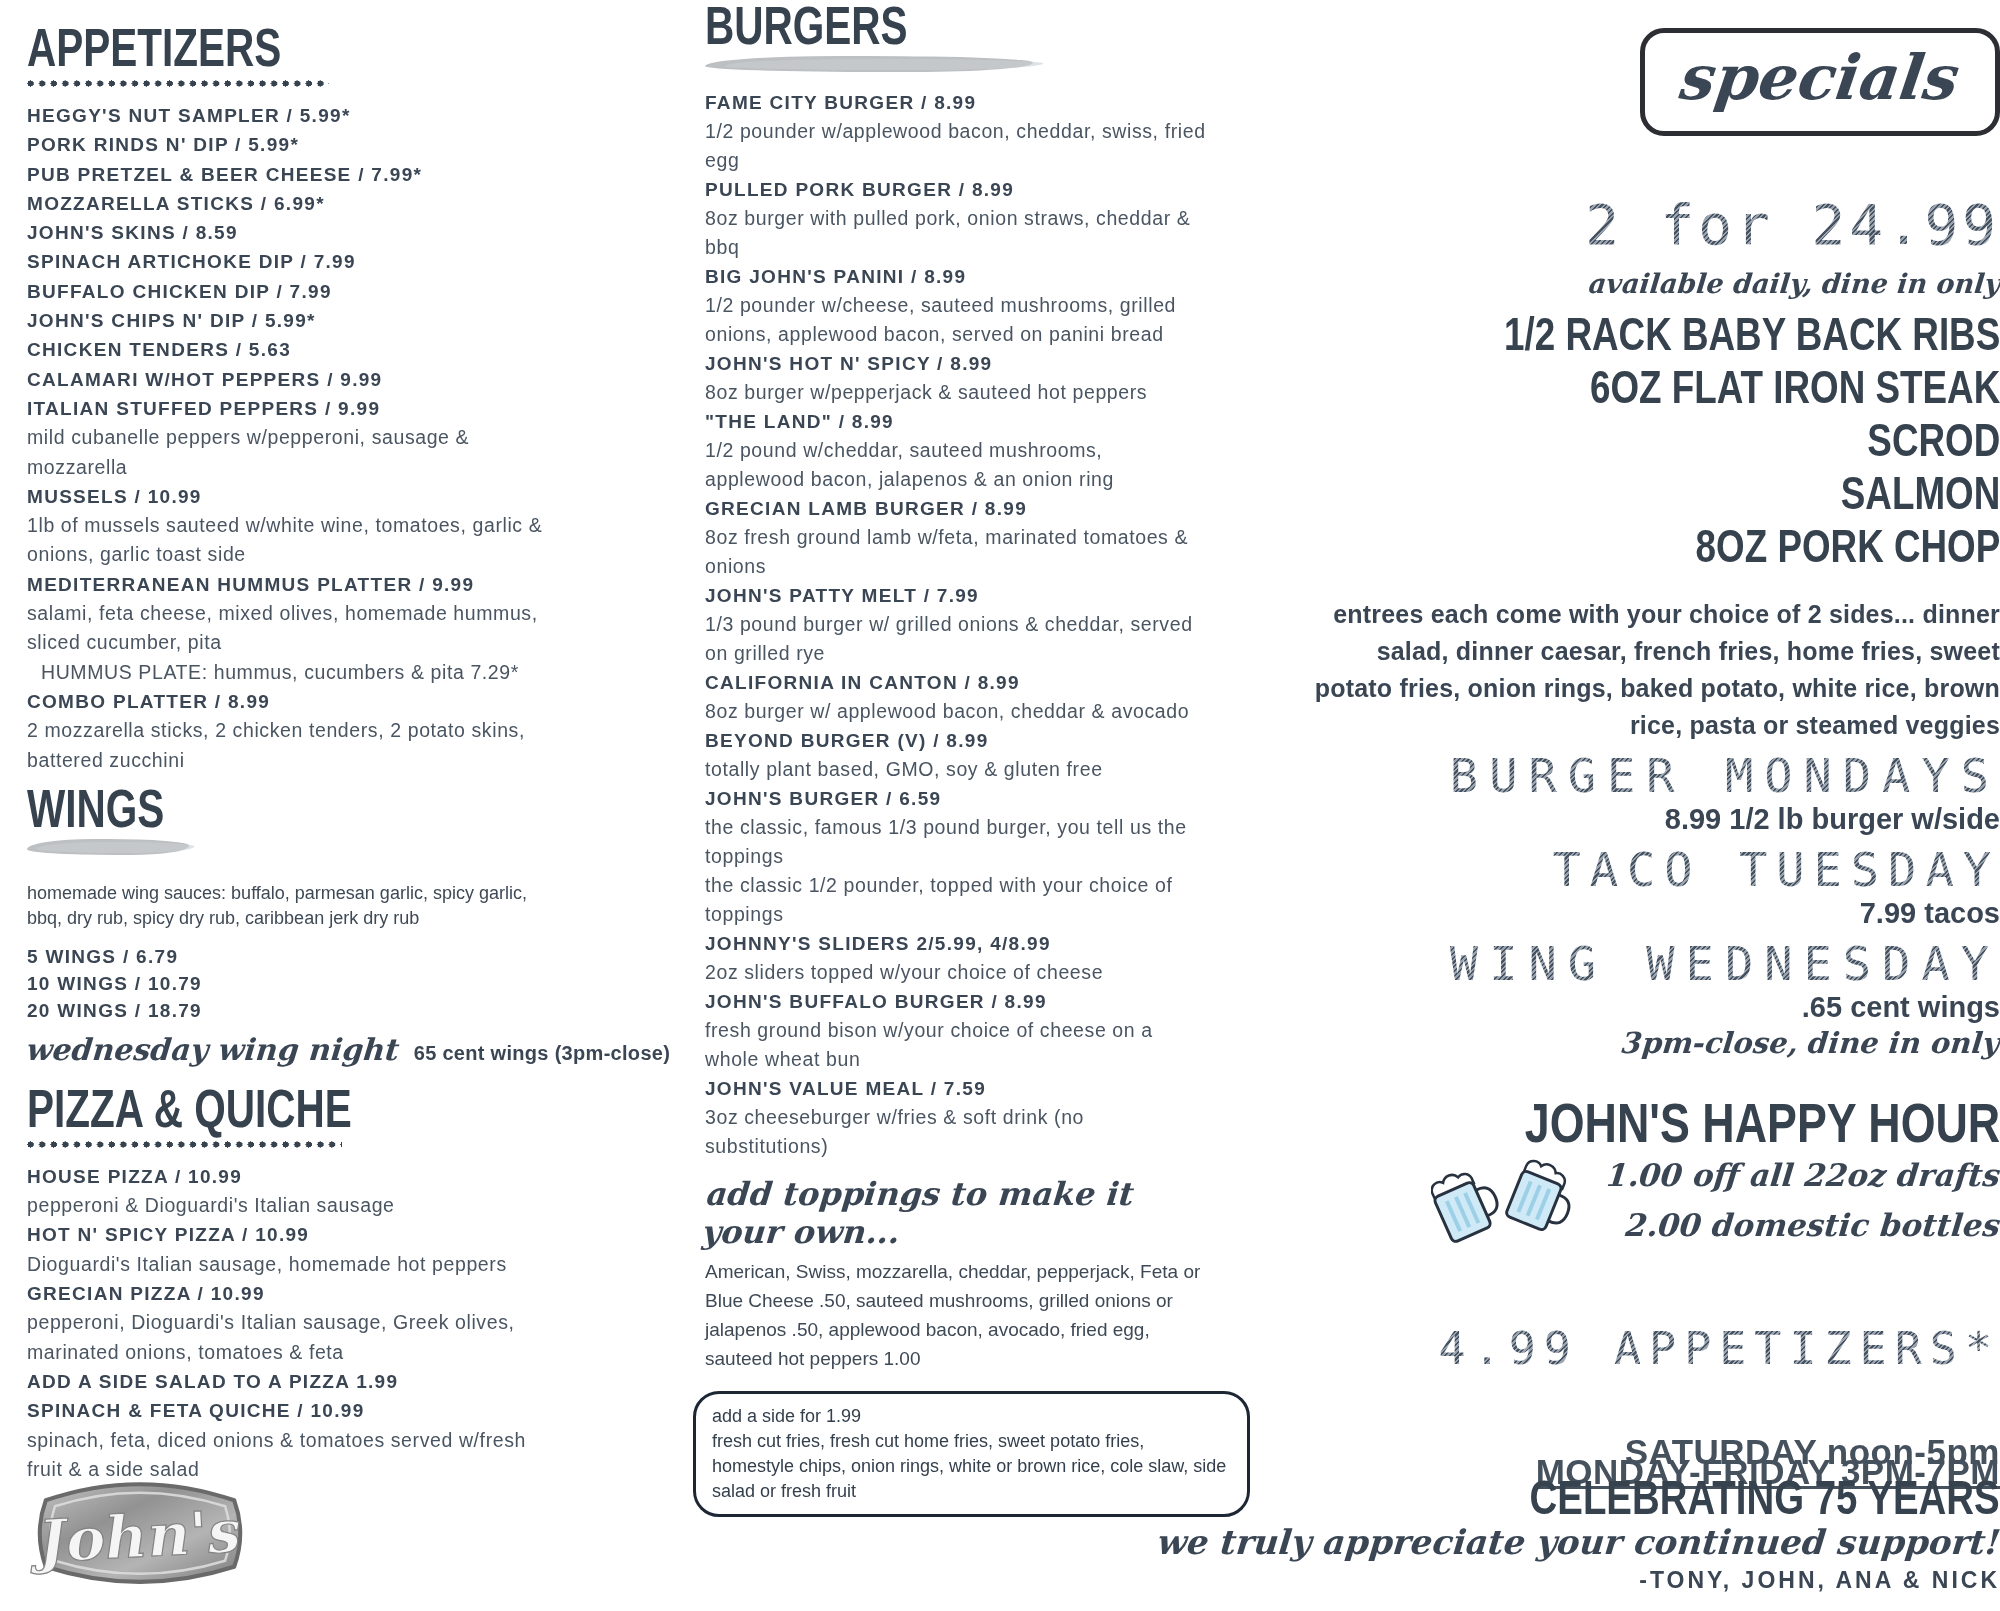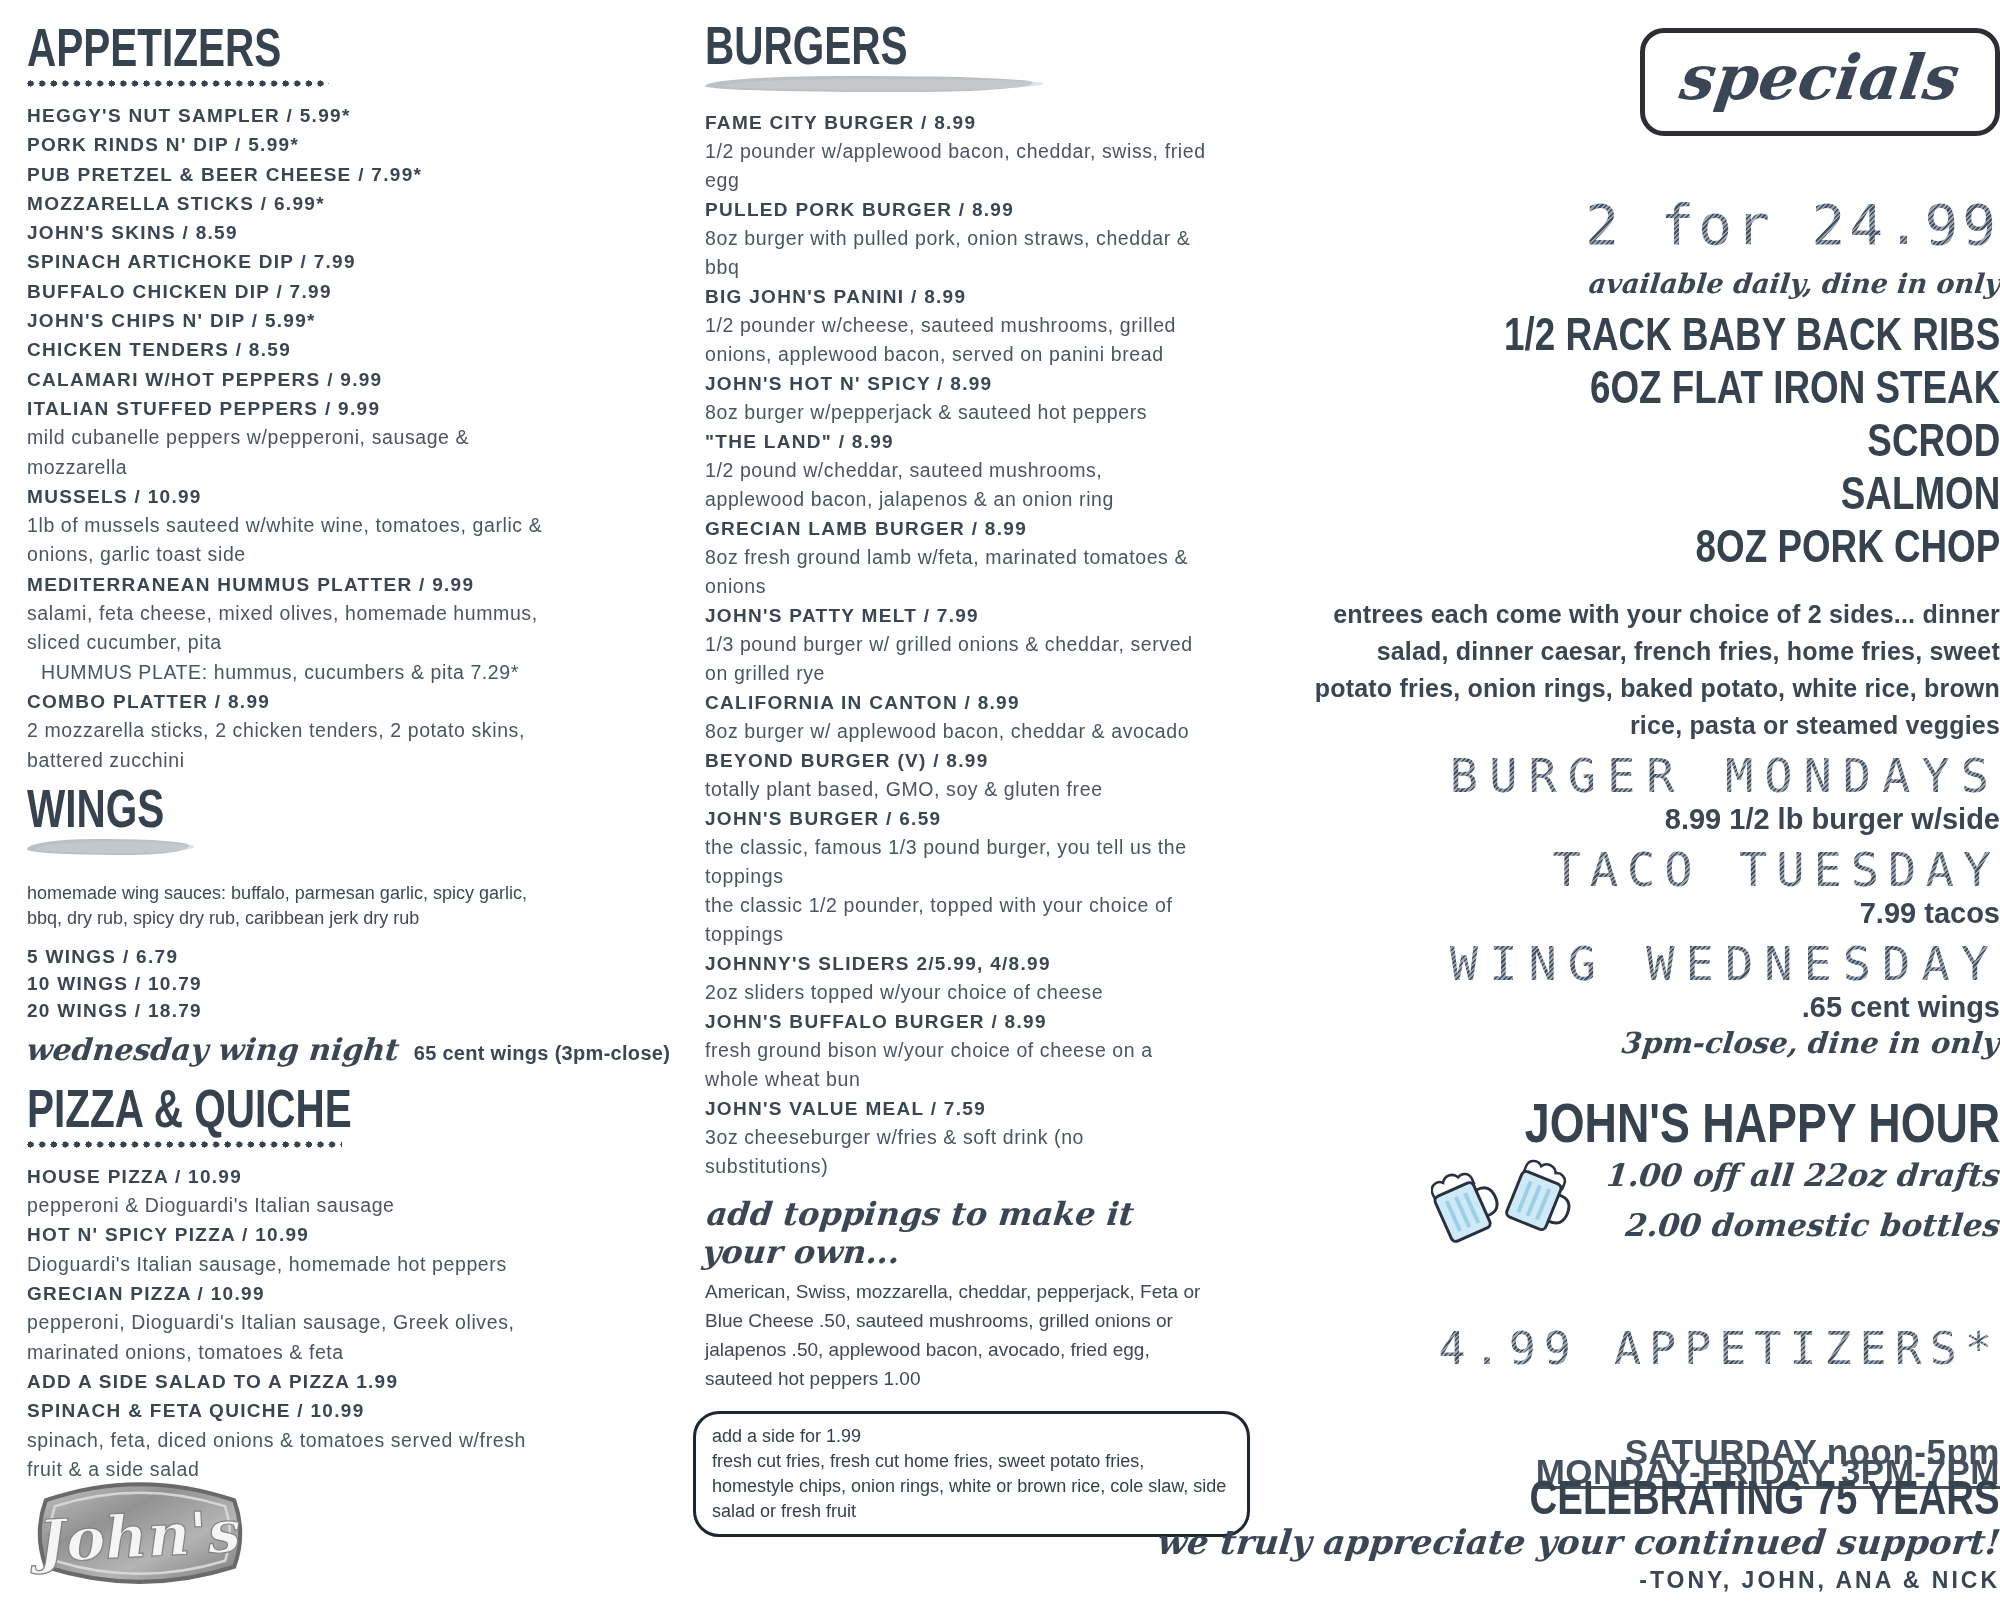--- a/index.html
+++ b/index.html
@@ -83,21 +83,21 @@
       <div class="sec-title">APPETIZERS</div>
       <div class="dots dots-app"></div>
       <div class="item">HEGGY'S NUT SAMPLER / 5.99*</div>
       <div class="item">PORK RINDS N' DIP / 5.99*</div>
       <div class="item">PUB PRETZEL &amp; BEER CHEESE / 7.99*</div>
       <div class="item">MOZZARELLA STICKS / 6.99*</div>
       <div class="item">JOHN'S SKINS / 8.59</div>
       <div class="item">SPINACH ARTICHOKE DIP / 7.99</div>
       <div class="item">BUFFALO CHICKEN DIP / 7.99</div>
       <div class="item">JOHN'S CHIPS N' DIP / 5.99*</div>
-      <div class="item">CHICKEN TENDERS / 8.59</div>
+      <div class="item">CHICKEN TENDERS / 5.63</div>
       <div class="item">CALAMARI W/HOT PEPPERS / 9.99</div>
       <div class="item">ITALIAN STUFFED PEPPERS / 9.99</div>
       <div class="desc">mild cubanelle peppers w/pepperoni, sausage &amp; mozzarella</div>
       <div class="item">MUSSELS / 10.99</div>
       <div class="desc">1lb of mussels sauteed w/white wine, tomatoes, garlic &amp; onions, garlic toast side</div>
       <div class="item">MEDITERRANEAN HUMMUS PLATTER / 9.99</div>
       <div class="desc">salami, feta cheese, mixed olives, homemade hummus, sliced cucumber, pita</div>
       <div class="desc note">HUMMUS PLATE: hummus, cucumbers &amp; pita 7.29*</div>
       <div class="item">COMBO PLATTER / 8.99</div>
       <div class="desc">2 mozzarella sticks, 2 chicken tenders, 2 potato skins, battered zucchini</div>
@@ -142,21 +142,21 @@
           <stop offset="0.65" stop-color="#b4b4b4"></stop>
           <stop offset="1" stop-color="#7d7d7d"></stop>
         </linearGradient>
       </defs>
       <path d="M14,36 Q107,4 201,36 Q213,69 201,102 Q107,132 14,102 Q2,69 14,36 Z" fill="url(#metal)" stroke="#6a6a6a" stroke-width="4"></path>
       <path d="M23,42 Q107,15 192,42 Q201,69 192,96 Q107,122 23,96 Q14,69 23,42 Z" fill="none" stroke="#dcdcdc" stroke-width="2.5" opacity="0.9"></path>
       <text x="107" y="92" text-anchor="middle" font-size="58" font-weight="bold" font-style="italic" fill="#f5f5f5" stroke="#828282" stroke-width="1.2" font-family="DejaVu Serif, serif" transform="rotate(-3 107 72)">John's</text>
     </svg>
   </div>
 
-  <div class="col col-mid" style="padding-top:20px;">
+  <div class="col col-mid" style="">
     <div class="sec-title">BURGERS</div>
     <div class="brush brush-burgers"></div>
 
     <div class="item">FAME CITY BURGER / 8.99</div>
     <div class="desc">1/2 pounder w/applewood bacon, cheddar, swiss, fried egg</div>
     <div class="item">PULLED PORK BURGER / 8.99</div>
     <div class="desc">8oz burger with pulled pork, onion straws, cheddar &amp; bbq</div>
     <div class="item">BIG JOHN'S PANINI / 8.99</div>
     <div class="desc">1/2 pounder w/cheese, sauteed mushrooms, grilled onions, applewood bacon, served on panini bread</div>
     <div class="item">JOHN'S HOT N' SPICY / 8.99</div>

